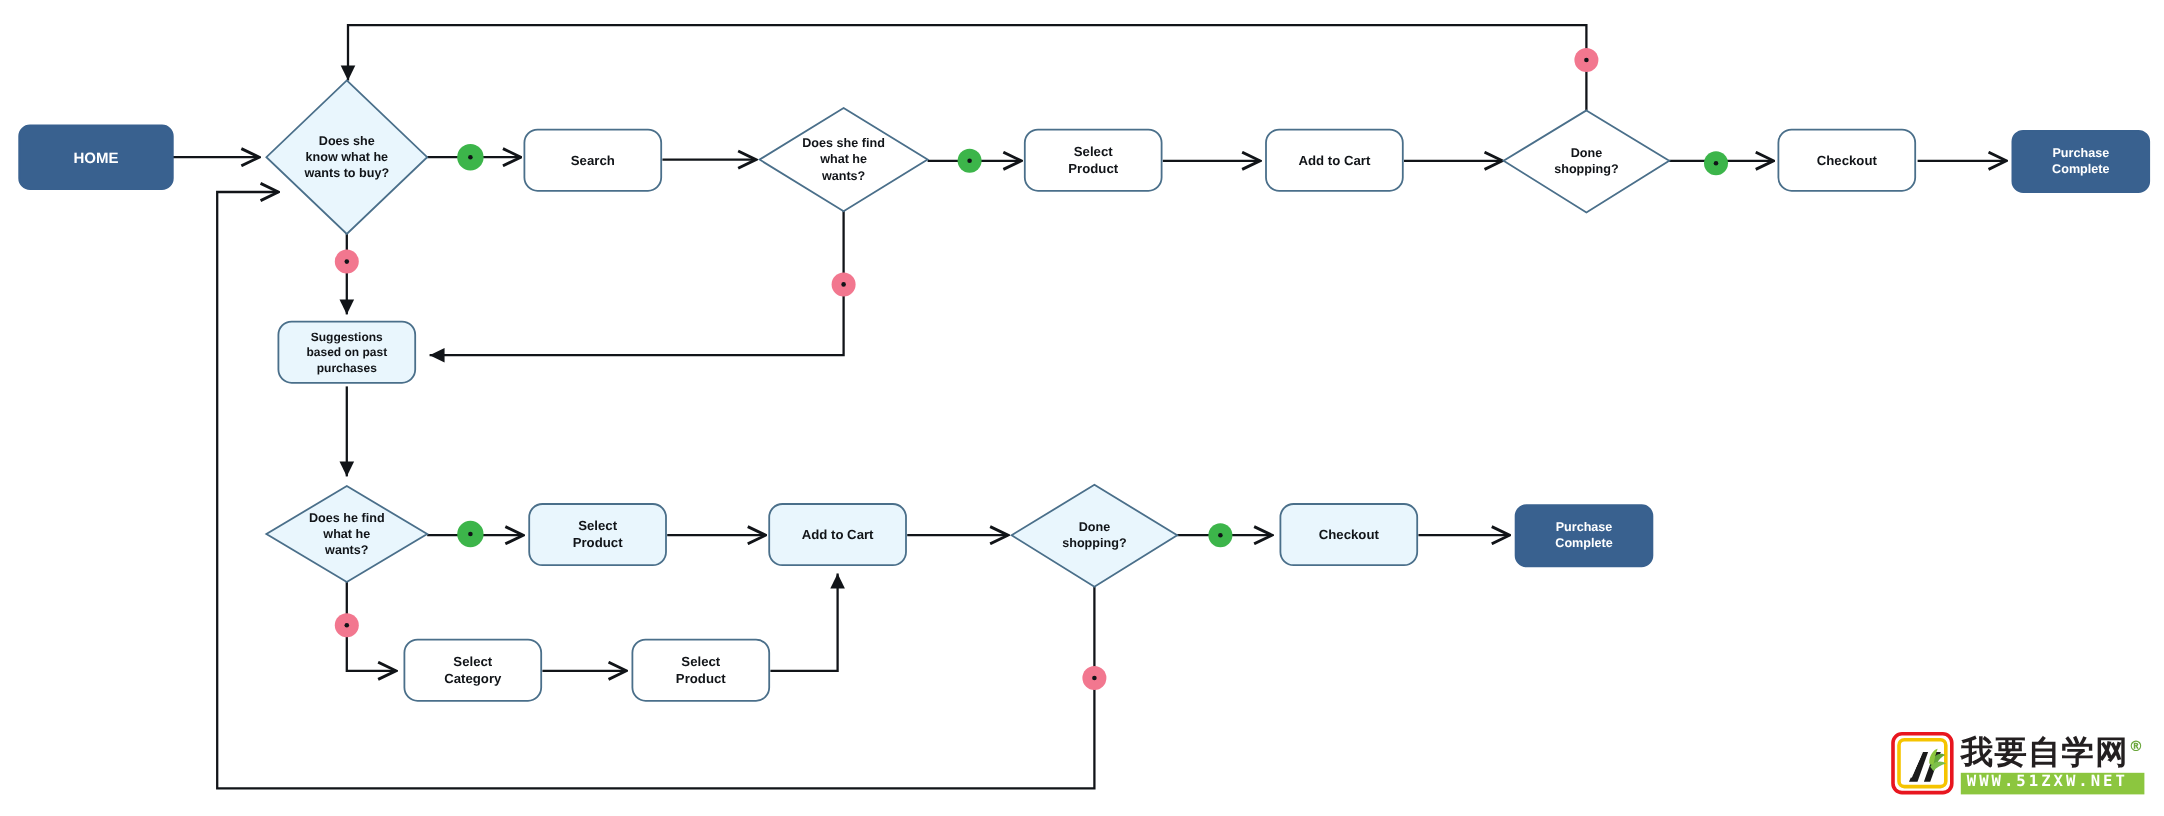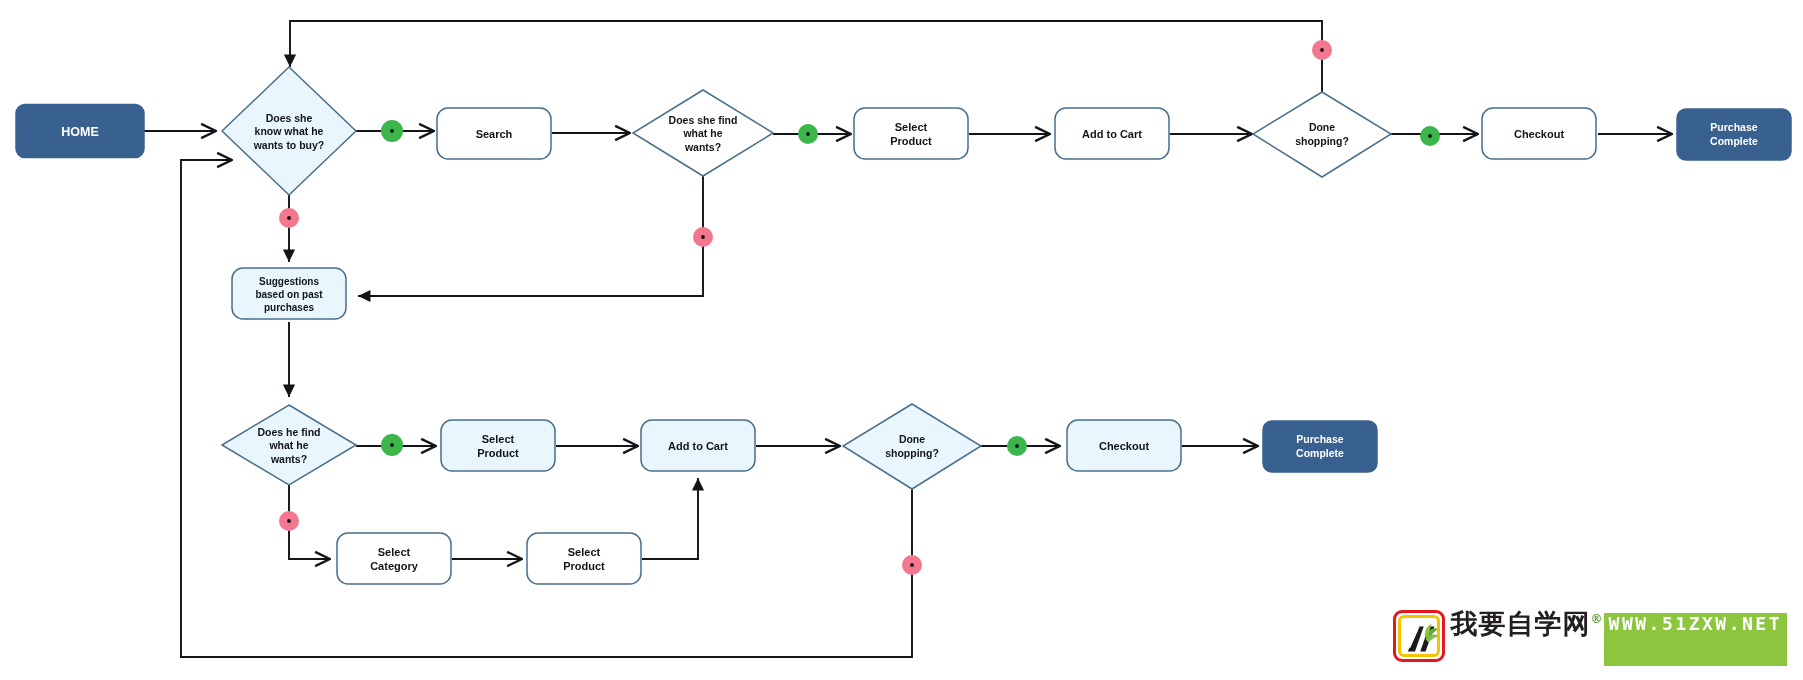--- a/index.html
+++ b/index.html
@@ -85,41 +85,41 @@
     margin-right: 6px;
     overflow: hidden;
   }
   .wm-badge .wm-inner {
     position: absolute;
     inset: 2px;
     border: 3px solid #f5c400;
     border-radius: 6px;
     box-sizing: border-box;
   }
-  .wm-right { display: flex; justify-content: center; }
+  .wm-right { display: flex; flex-direction: column; justify-content: center; }
   .wm-cn {
     font-family: "DejaVu Sans", sans-serif;
     font-size: 27px;
     font-weight: bold;
     color: #231f20;
     line-height: 1;
     letter-spacing: 1px;
     white-space: nowrap;
   }
   .wm-cn .wm-reg {
     color: #6aa63b;
     font-size: 12px;
     vertical-align: super;
   }
   .wm-url {
     margin-top: 3px;
     background: #8cc63f;
     color: #ffffff;
     font-family: "DejaVu Sans Mono", monospace;
-    font-size: 18px;
+    font-size: 13px;
     font-weight: bold;
     letter-spacing: 2.5px;
     padding: 1px 5px 2px 5px;
     white-space: nowrap;
     line-height: 1.1;
   }
 </style>
 </head>
 <body>
 

